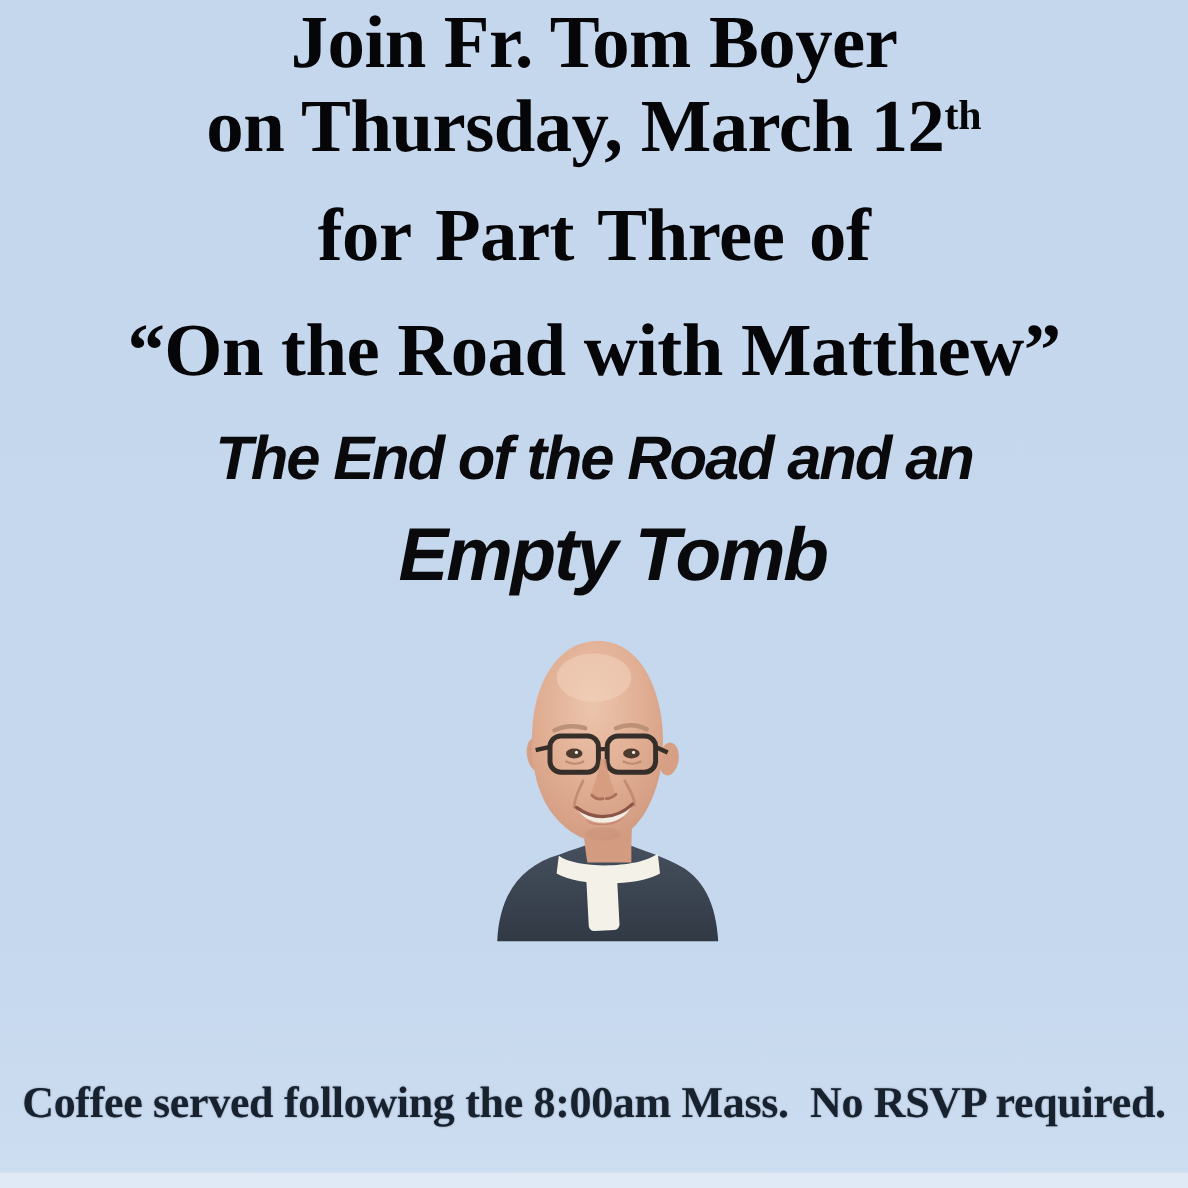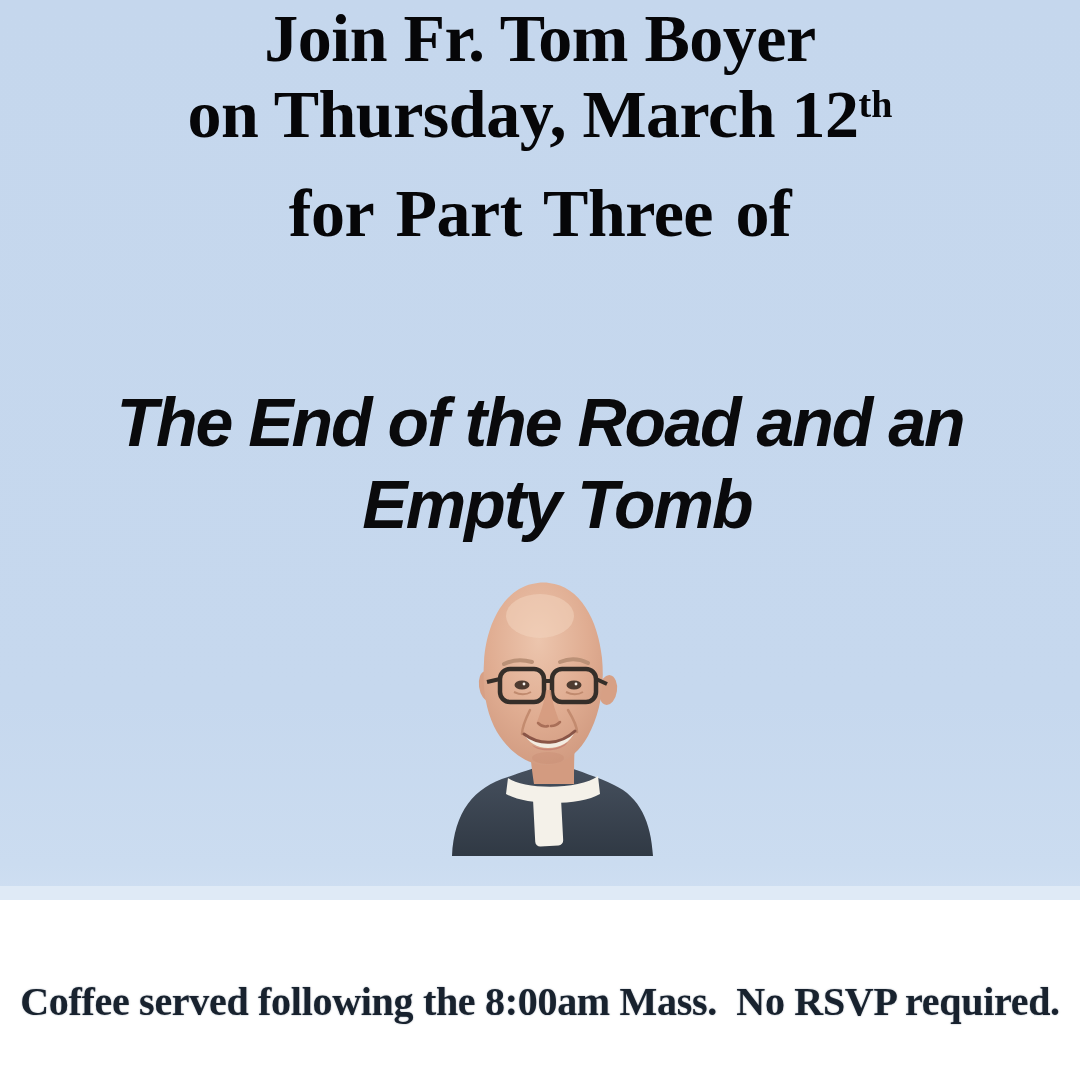--- a/index.html
+++ b/index.html
@@ -1,36 +1,36 @@
 <!DOCTYPE html>
 <html><head>
 <meta charset="utf-8">
 <style>
   html,body{margin:0;padding:0;}
   body{width:1080px;height:1080px;overflow:hidden;}
   #flyer{
-    position:relative;width:1080px;height:900px;
+    position:relative;width:1080px;height:1080px;
     background:linear-gradient(180deg,#c5d7ed 0%, #c6d8ee 78%, #cbdcf0 96%, #cfdff2 100%);
     font-family:"Liberation Serif", serif;
   }
   .line{position:absolute;left:0;right:0;text-align:center;white-space:nowrap;line-height:1;}
   .serif-line{
     font-family:"Liberation Serif", serif;font-weight:700;color:#060608;
     letter-spacing:-0.5px;
   }
   #line1{top:4px;font-size:68px;}
   #line2{top:80px;font-size:68px;}
   #line2 sup{font-size:0.56em;vertical-align:baseline;position:relative;top:-0.52em;letter-spacing:0;}
   #line3{top:179px;font-size:68px;word-spacing:6px;}
   #line4{top:284px;font-size:68px;}
   .italic-line{
     font-family:"Liberation Sans","DejaVu Sans",sans-serif;
     font-style:italic;font-weight:700;color:#0a0a0c;letter-spacing:-2px;
   }
-  #line5{top:388px;font-size:68px;}
+  #line5{top:388px;font-size:56px;}
   #line6{top:470px;font-size:68px;margin-left:34px;}
   #line7{top:845px;font-size:92px;letter-spacing:-2px;color:#050507;}
   #footer{
     top:982px;font-size:40px;letter-spacing:-0.3px;color:#18222e;
     white-space:pre;text-shadow:0 0 1.5px rgba(40,56,80,0.55);
   }
   #photo{position:absolute;left:448px;top:582px;width:208px;height:274px;}
   #bottom-strip{
     position:absolute;left:0;bottom:0;width:1080px;height:14px;
     background:#dfeaf6;
@@ -42,20 +42,21 @@
 <div id="flyer">
 
   <div id="line1" class="line serif-line">Join Fr. Tom Boyer</div>
 
   <div id="line2" class="line serif-line">
     <span>on Thursday, March 12</span><sup>th</sup>
   </div>
 
   <div id="line3" class="line serif-line">for Part Three of</div>
 
+  <div id="line4" class="line serif-line">“On the Road with Matthew”</div>
 
   <div id="line5" class="line italic-line">The End of the Road and an</div>
 
   <div id="line6" class="line italic-line">Empty Tomb</div>
 
   <svg id="photo" viewBox="0 0 208 274" aria-hidden="true">
     <defs>
       <radialGradient id="skinGrad" cx="46%" cy="32%" r="75%">
         <stop offset="0%" stop-color="#ecc5ad"></stop>
         <stop offset="55%" stop-color="#e0ad92"></stop>

